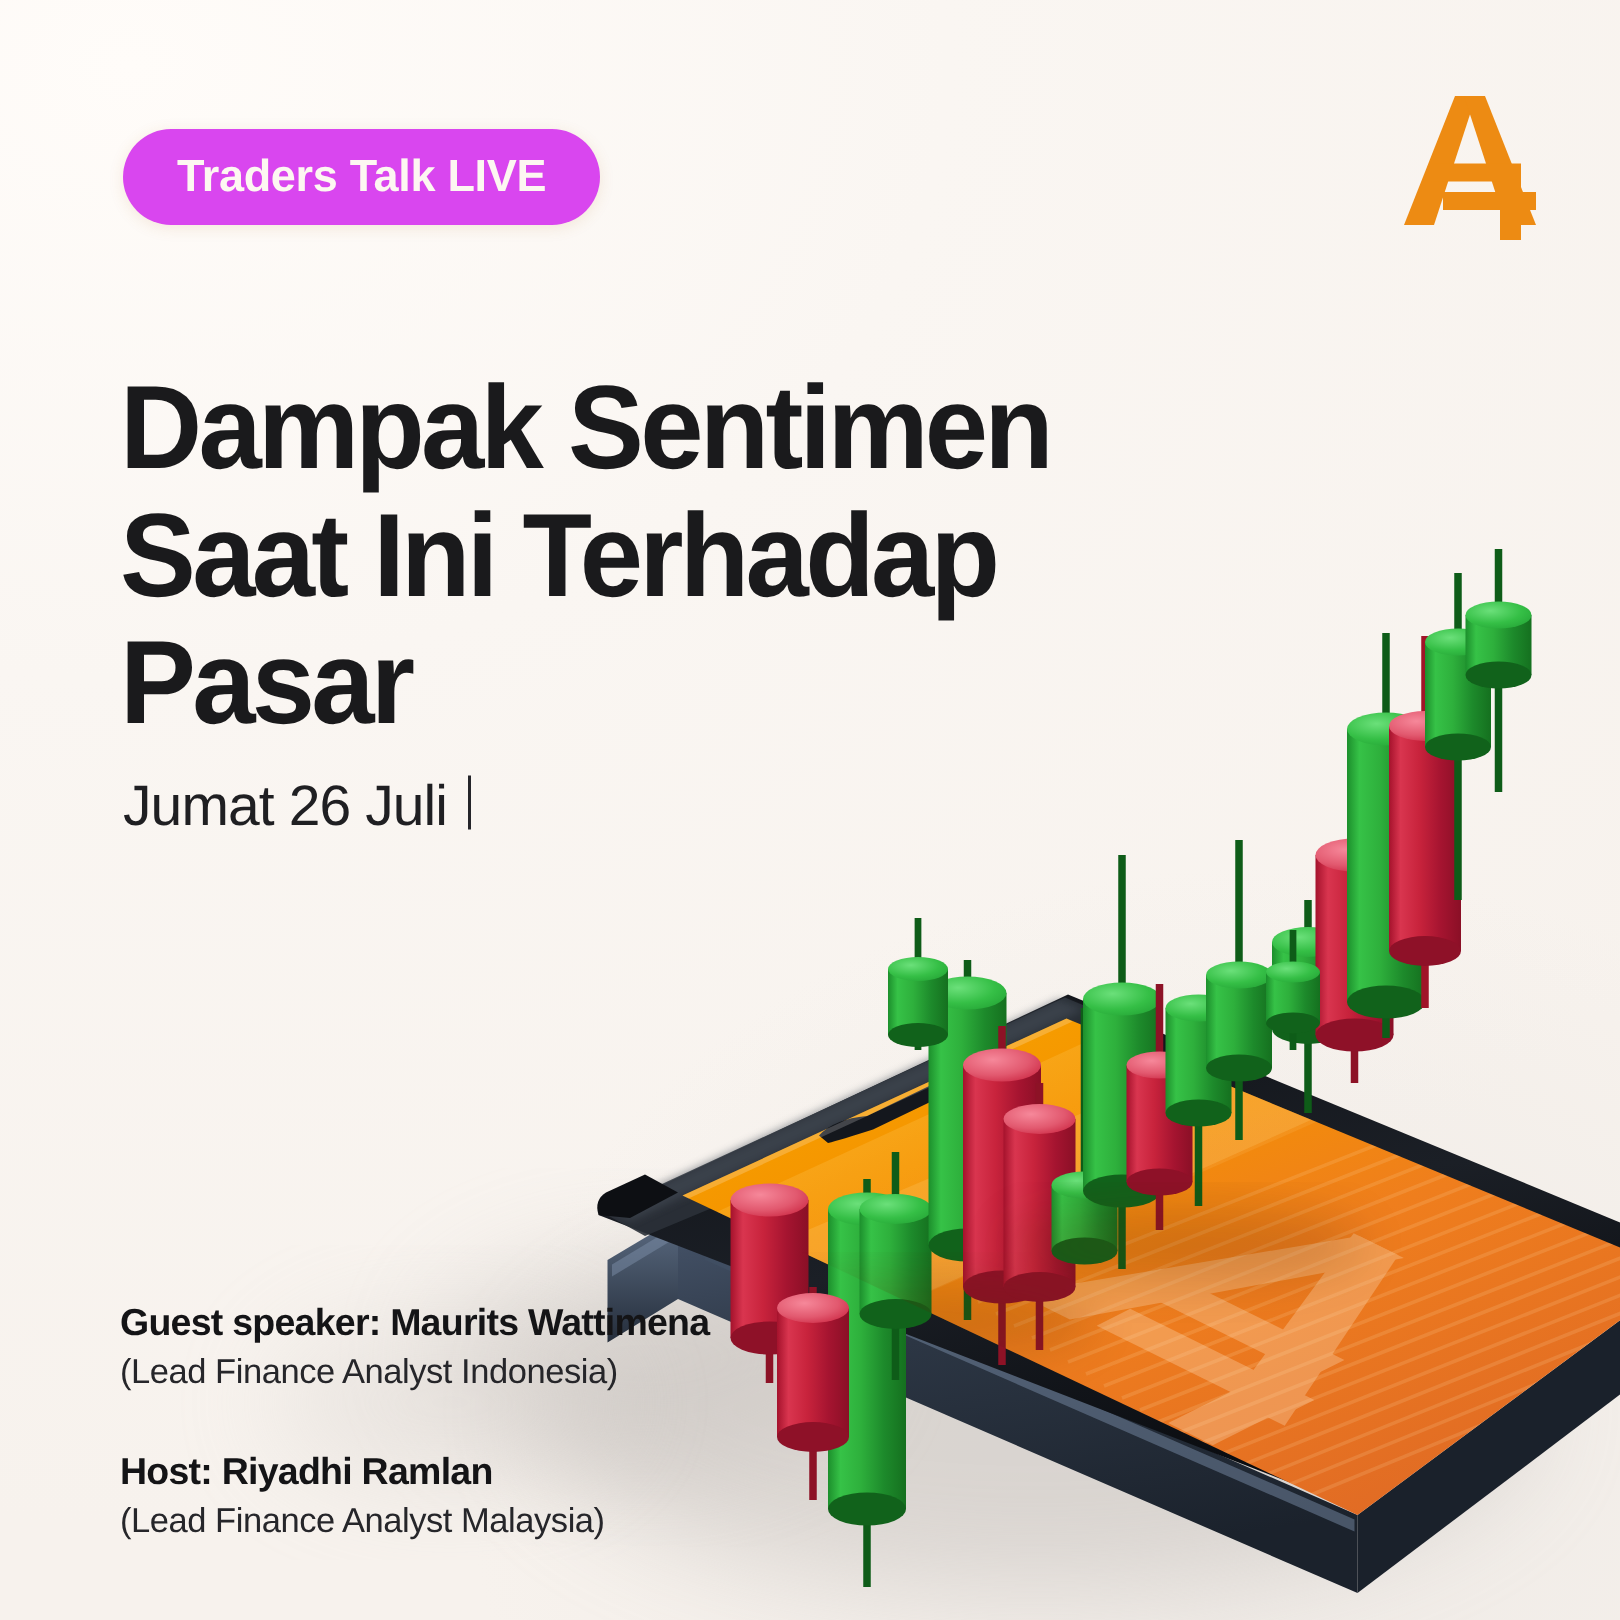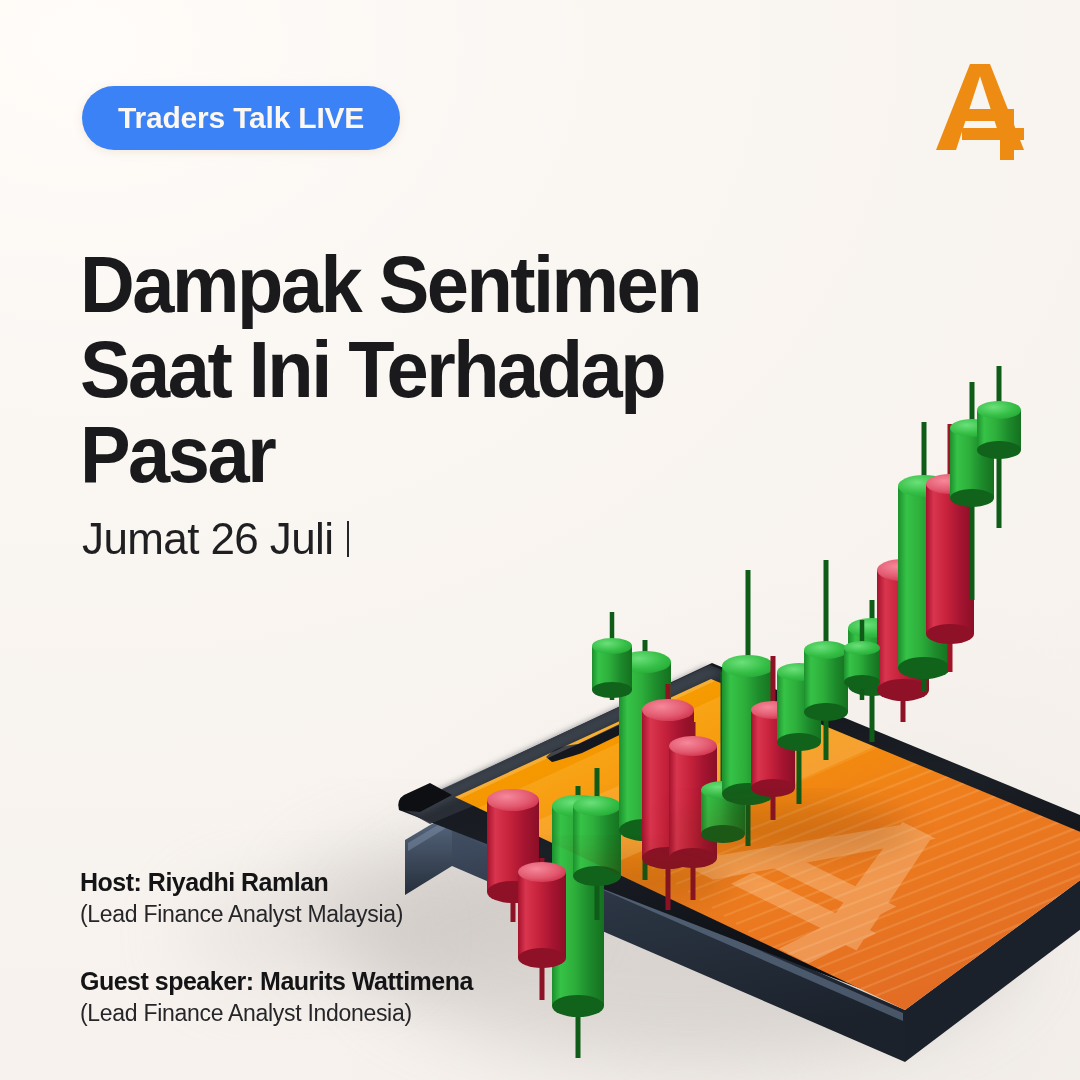--- a/index.html
+++ b/index.html
@@ -34,21 +34,21 @@
     width: 100px; height: 102px;
   }
 
   
   .badge {
     position: absolute;
     top: 86px; left: 82px;
     height: 64px;
     padding: 0 36px;
     display: flex; align-items: center;
-    background: #3b82f6;
+    background: #d946ef;
     border-radius: 40px;
     box-shadow: 0 2px 10px rgba(180,110,40,.13);
     justify-content: center;
   }
   .badge-label {
     color: #fdf7f1;
     font-size: 30px;
     font-weight: bold;
     letter-spacing: -0.2px;
     white-space: nowrap;
@@ -67,21 +67,21 @@
     transform: scaleX(0.96);
     transform-origin: left top;
   }
   .headline-line { display: block; white-space: nowrap; }
 
   
   .dateline {
     position: absolute;
     top: 514px; left: 82px;
     color: #1f1f22;
-    font-size: 44px;
+    font-size: 38px;
     font-weight: normal;
     letter-spacing: -0.6px;
     white-space: nowrap;
     display: flex; align-items: baseline; gap: 14px;
   }
   .dateline .sep {
     display: inline-block;
     width: 2px; height: 36px;
     background: #25252a;
     position: relative; top: 3px;
@@ -443,22 +443,22 @@
     <span class="headline-line">Pasar</span>
   </h1>
 
   <div class="dateline">
     <span>Jumat 26 Juli</span>
     <span class="sep"></span>
   </div>
 
   <div class="credits">
     <div class="credit-block">
+      <div class="credit-name">Guest speaker: Maurits Wattimena</div>
+      <div class="credit-role">(Lead Finance Analyst Indonesia)</div>
+    </div>
+    <div class="credit-block">
       <div class="credit-name">Host: Riyadhi Ramlan</div>
       <div class="credit-role">(Lead Finance Analyst Malaysia)</div>
     </div>
-    <div class="credit-block">
-      <div class="credit-name">Guest speaker: Maurits Wattimena</div>
-      <div class="credit-role">(Lead Finance Analyst Indonesia)</div>
-    </div>
   </div>
 
 </div>
 
 </body></html>

